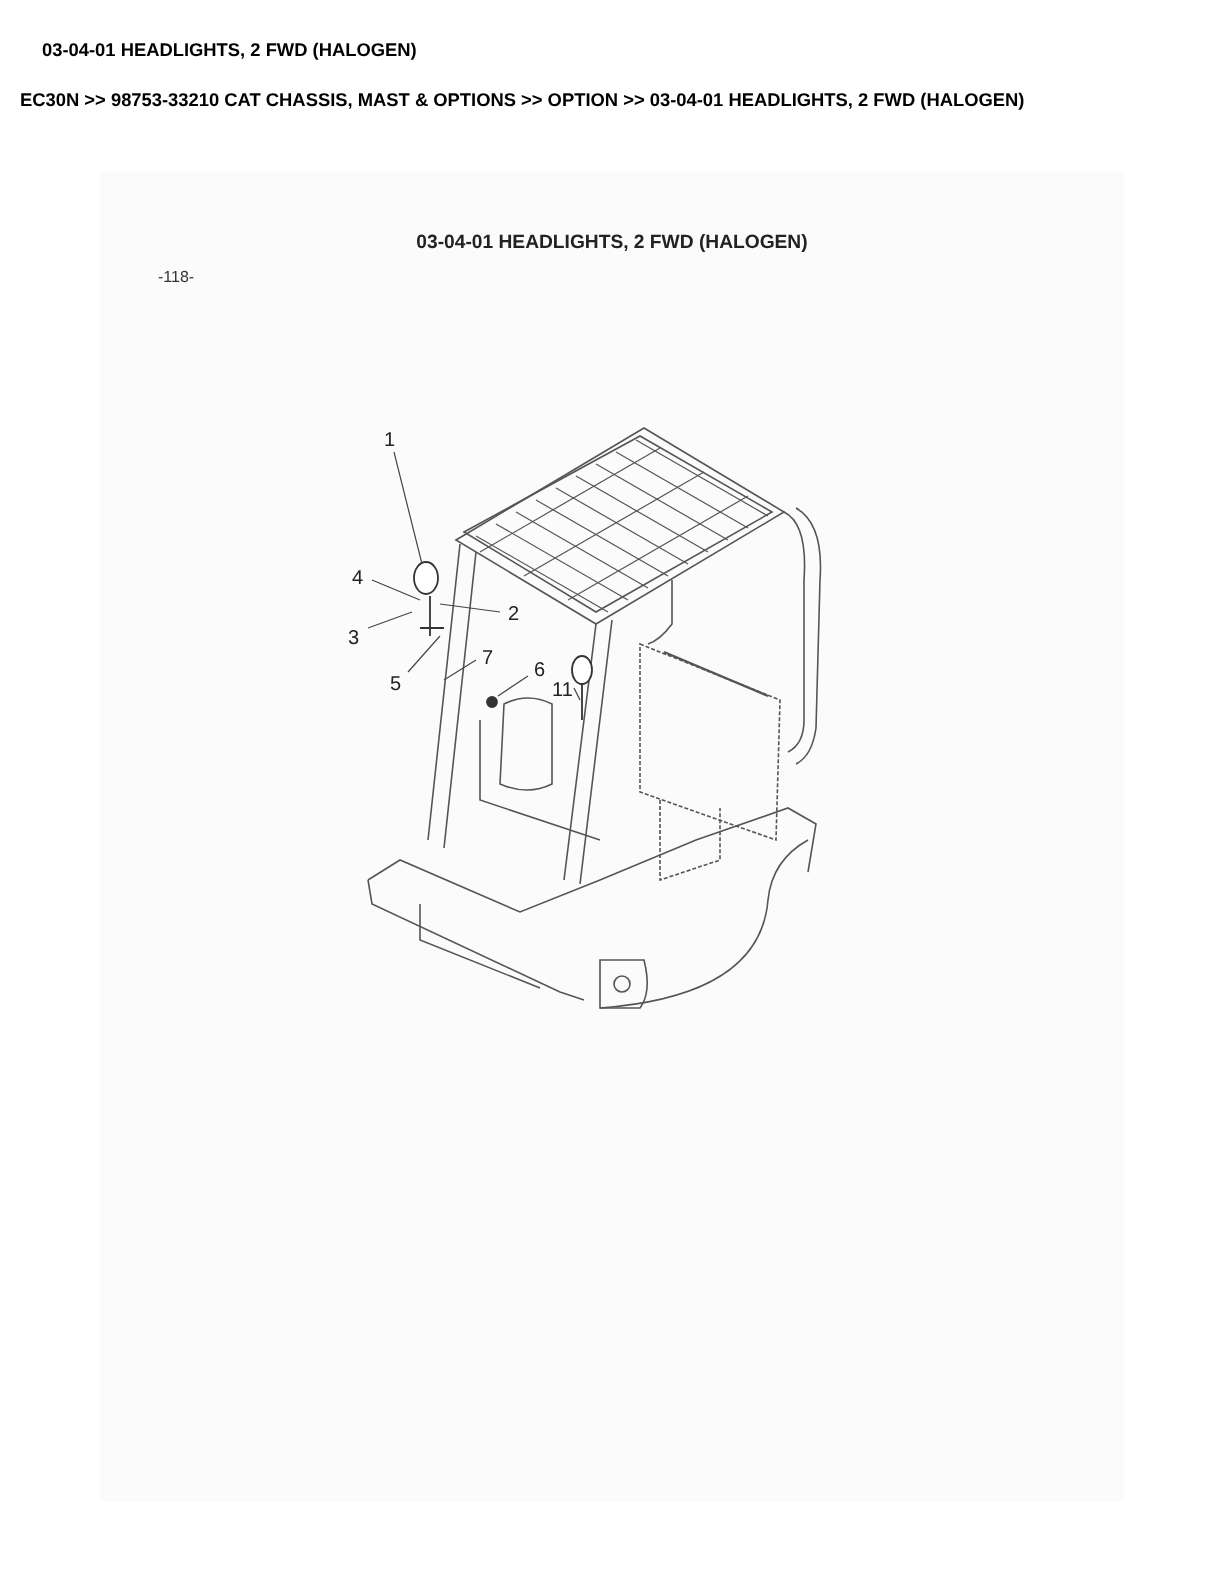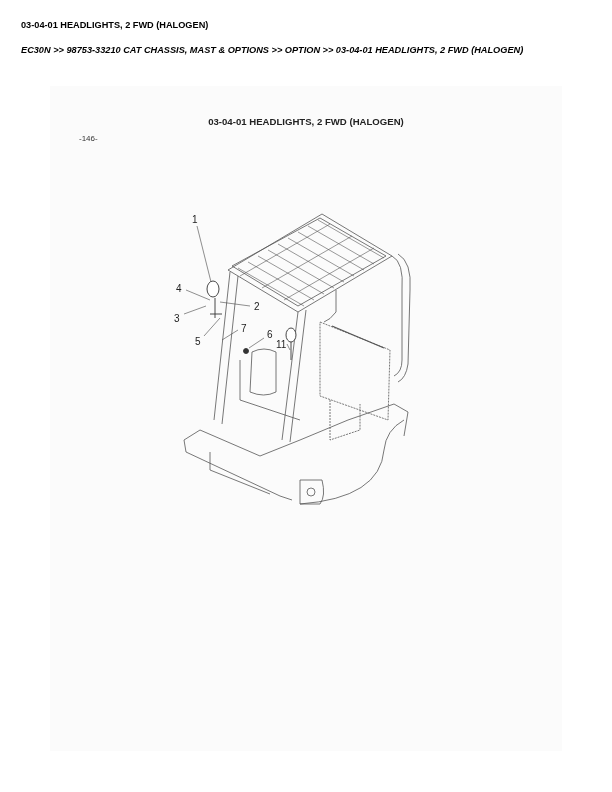--- a/index.html
+++ b/index.html
@@ -1,35 +1,35 @@
 <!DOCTYPE html>
 <html><head>
 <meta charset="utf-8">
 <style>
   html, body { margin: 0; padding: 0; background: #ffffff; }
   body { width: 612px; height: 792px; position: relative; overflow: hidden;
          font-family: "Liberation Sans", sans-serif; color: #000; }
   .hdr-title { position: absolute; left: 21px; top: 20px; font-size: 9.2px; font-weight: bold; letter-spacing: 0; }
-  .hdr-crumb { position: absolute; left: 21px; top: 45px; font-size: 9.2px; font-weight: bold; white-space: nowrap; font-style: italic; }
+  .hdr-crumb { position: absolute; left: 10px; top: 45px; font-size: 9.2px; font-weight: bold; white-space: nowrap; }
   .panel { position: absolute; left: 50px; top: 86px; width: 512px; height: 665px; background: #fbfbfb; }
   .panel-title { position: absolute; left: 0; width: 512px; top: 30px; text-align: center;
                  font-size: 9.6px; font-weight: bold; color: #222; }
   .page-num { position: absolute; left: 29px; top: 48px; font-size: 8px; color: #333; }
   .diagram { position: absolute; left: 0; top: 0; }
   .callout { font-family: "Liberation Sans", sans-serif; font-size: 10px; fill: #222; }
 </style>
 </head>
 <body>
 
 <div class="hdr-title">03-04-01 HEADLIGHTS, 2 FWD (HALOGEN)</div>
 <div class="hdr-crumb">EC30N &gt;&gt; 98753-33210 CAT CHASSIS, MAST &amp; OPTIONS &gt;&gt; OPTION &gt;&gt; 03-04-01 HEADLIGHTS, 2 FWD (HALOGEN)</div>
 
 <div class="panel">
   <div class="panel-title">03-04-01 HEADLIGHTS, 2 FWD (HALOGEN)</div>
-  <div class="page-num">-146-</div>
+  <div class="page-num">-118-</div>
 
   <svg class="diagram" width="512" height="665" viewBox="50 86 512 665" xmlns="http://www.w3.org/2000/svg">
     <g fill="none" stroke="#555" stroke-width="0.8">
 
       <polygon points="228,270 322,214 392,256 298,312"></polygon>
       <polygon points="232,266 320,218 386,256 298,306"></polygon>
       <g stroke-width="0.6">
         <line x1="238" y1="268" x2="304" y2="306"></line>
         <line x1="248" y1="262" x2="314" y2="300"></line>
         <line x1="258" y1="256" x2="324" y2="294"></line>

